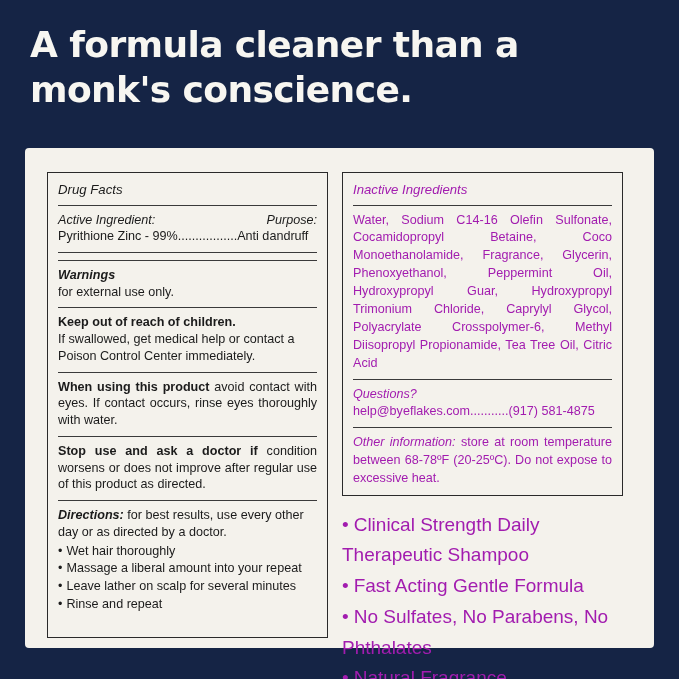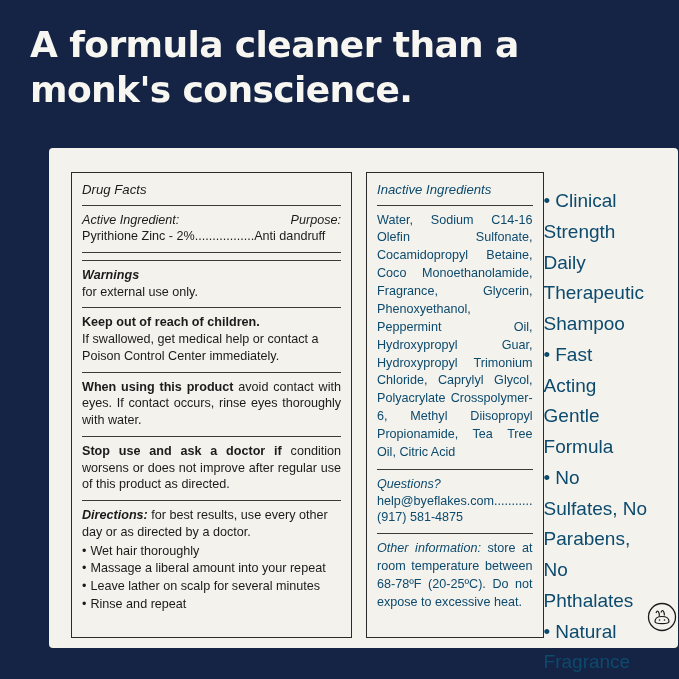--- a/index.html
+++ b/index.html
@@ -37,40 +37,39 @@
     left: 25px;
     top: 148px;
     width: 629px;
     height: 500px;
     background: #f4f2ec;
     border-radius: 4px;
     box-sizing: border-box;
     padding: 24px 22px 10px 22px;
     display: flex;
     gap: 0;
-    margin-left: 24px;
   }
   .col-left {
     width: 281px;
     box-sizing: border-box;
     border: 1px solid #2a2a2a;
     padding: 8px 10px 6px 10px;
     color: #1b1b1b;
     font-size: 12.6px;
     line-height: 1.33;
   }
   .col-right {
     width: 281px;
     margin-left: 14px;
     box-sizing: border-box;
-    color: #0c4a6e;
+    color: #a21caf;
     font-size: 12.6px;
     line-height: 1.33;
     display: flex;
-    flex-direction: row;
+    flex-direction: column;
   }
   .rule {
     border-top: 1px solid #3a3a3a;
     margin: 6px 0 6px 0;
   }
   .rule-thin {
     border-top: 1px solid #3a3a3a;
     margin: 7px 0 6px 0;
   }
   .sec-title {
@@ -162,21 +161,21 @@
   <div class="panel">
 
     <div class="col-left">
       <div class="sec-title">Drug Facts</div>
       <div class="rule"></div>
 
       <div class="active-line">
         <span>Active Ingredient:</span>
         <span>Purpose:</span>
       </div>
-      <div class="p">Pyrithione Zinc - 2%.................Anti dandruff</div>
+      <div class="p">Pyrithione Zinc - 99%.................Anti dandruff</div>
 
       <div class="rule-thin"></div>
 
       <div class="rule-thin"></div>
       <div class="p ital bold">Warnings</div>
       <div class="p">for external use only.</div>
 
       <div class="rule-thin"></div>
       <div class="p bold">Keep out of reach of children.</div>
       <div class="p">If swallowed, get medical help or contact a Poison Control Center immediately.</div>

